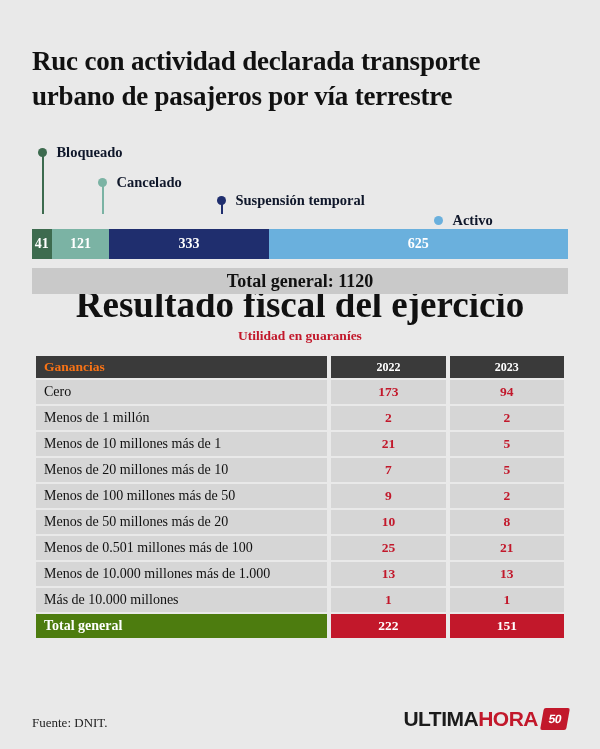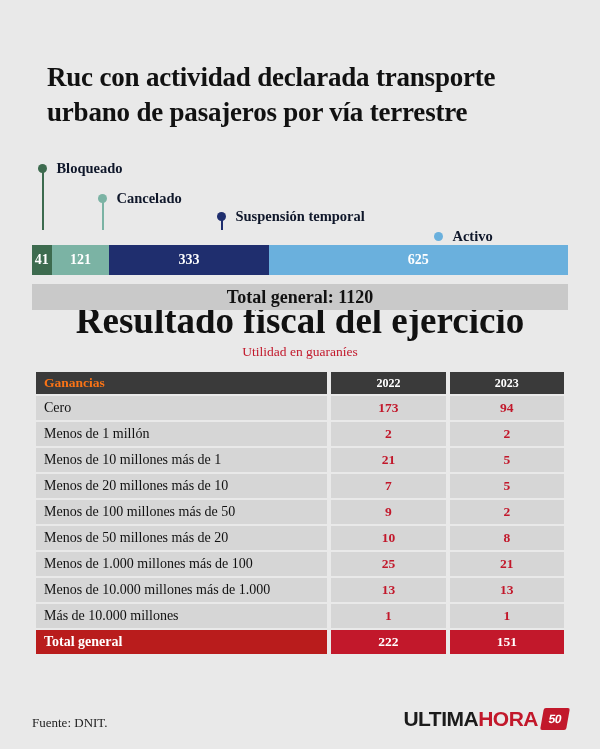--- a/index.html
+++ b/index.html
@@ -20,22 +20,22 @@
     height: 749px;
     box-sizing: border-box;
     padding: 0 32px;
   }
   .headline {
     font-family: "Liberation Serif", serif;
     font-weight: bold;
     font-size: 27px;
     line-height: 1.28;
     letter-spacing: -0.2px;
-    padding-top: 60px;
-    margin: 0 0 10px 15px;
+    padding-top: 44px;
+    margin: 0 0 10px 0;
     color: #111;
   }
 
   
   .bar-block {
     position: relative;
     margin-top: 24px;
     height: 120px;
   }
   .callouts {
@@ -100,21 +100,21 @@
     text-align: center;
     font-family: "Liberation Serif", serif;
     font-weight: bold;
     font-size: 37px;
     margin: 26px 0 2px 0;
     color: #111;
   }
   .subtitle2 {
     text-align: center;
     font-family: "Liberation Serif", serif;
-    font-weight: normal;
+    font-weight: bold;
     font-size: 13.5px;
     color: #c2182b;
     margin-bottom: 10px;
   }
 
   table.fiscal {
     width: 100%;
     border-collapse: separate;
     border-spacing: 4px 2px;
     table-layout: fixed;
@@ -153,21 +153,21 @@
   .td-val {
     background: #d6d6d6;
     text-align: center;
     font-family: "Liberation Serif", serif;
     font-weight: bold;
     font-size: 13.5px;
     height: 24px;
     color: #c2182b;
   }
   .tr-total .td-cat {
-    background: #b91c1c;
+    background: #4d7c0f;
     color: #fff;
     font-weight: bold;
   }
   .tr-total .td-val {
     background: #c2182b;
     color: #fff;
     font-weight: bold;
   }
 
   
@@ -296,21 +296,21 @@
         <td class="td-cat">Menos de 100 millones más de 50</td>
         <td class="td-val">9</td>
         <td class="td-val">2</td>
       </tr>
       <tr>
         <td class="td-cat">Menos de 50 millones más de 20</td>
         <td class="td-val">10</td>
         <td class="td-val">8</td>
       </tr>
       <tr>
-        <td class="td-cat">Menos de 1.000 millones más de 100</td>
+        <td class="td-cat">Menos de 0.501 millones más de 100</td>
         <td class="td-val">25</td>
         <td class="td-val">21</td>
       </tr>
       <tr>
         <td class="td-cat">Menos de 10.000 millones más de 1.000</td>
         <td class="td-val">13</td>
         <td class="td-val">13</td>
       </tr>
       <tr>
         <td class="td-cat">Más de 10.000 millones</td>

